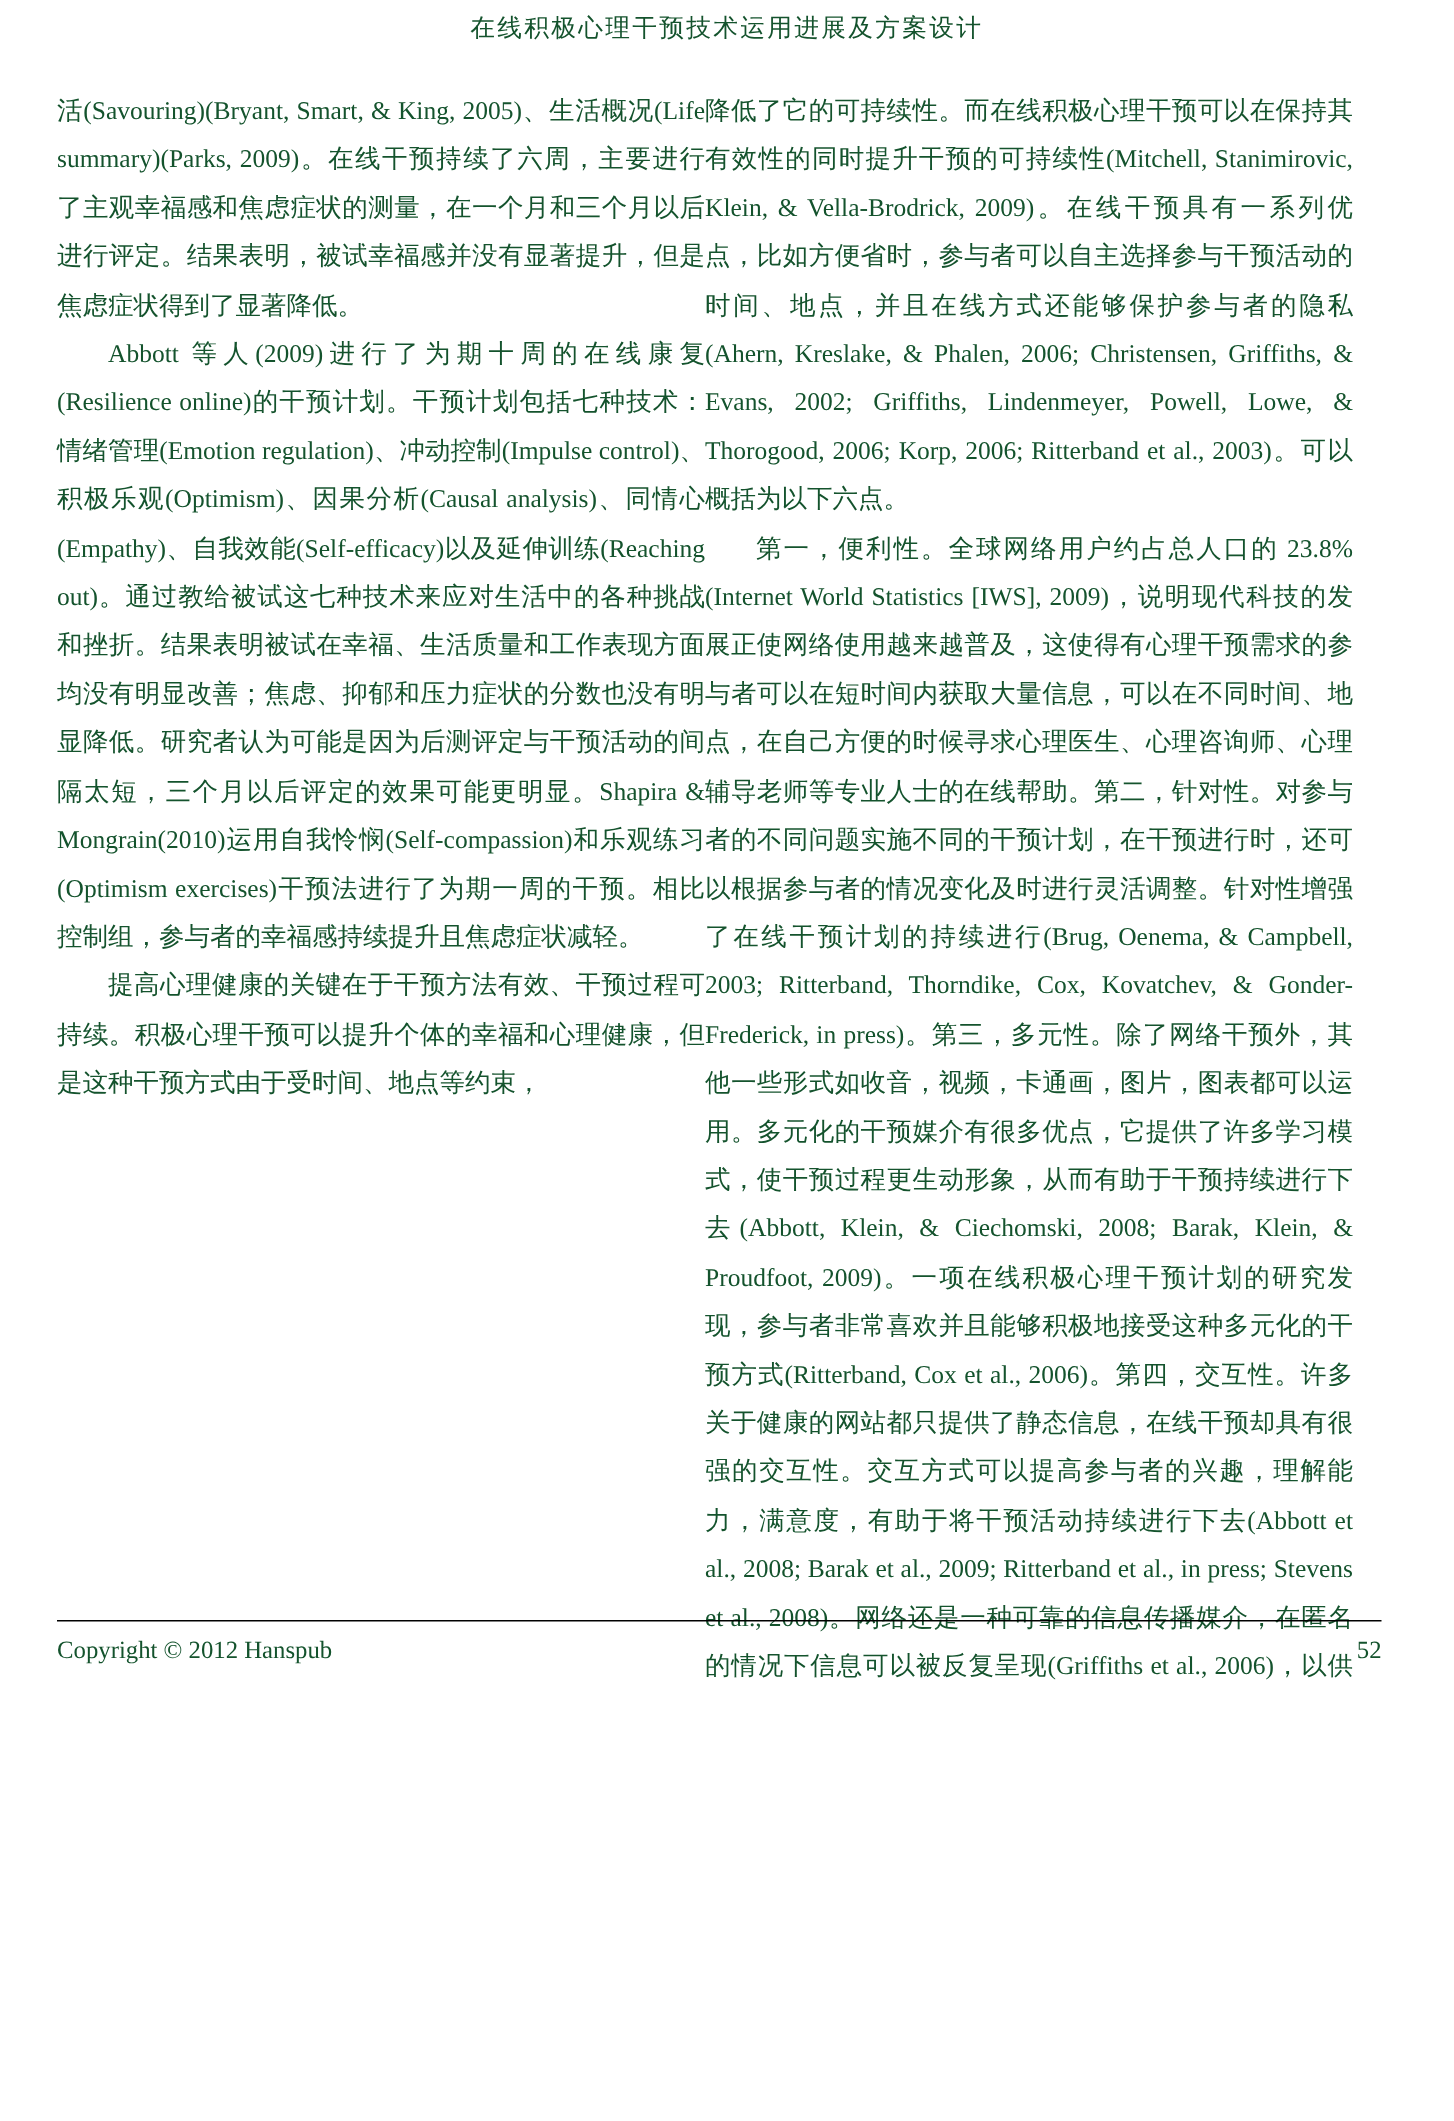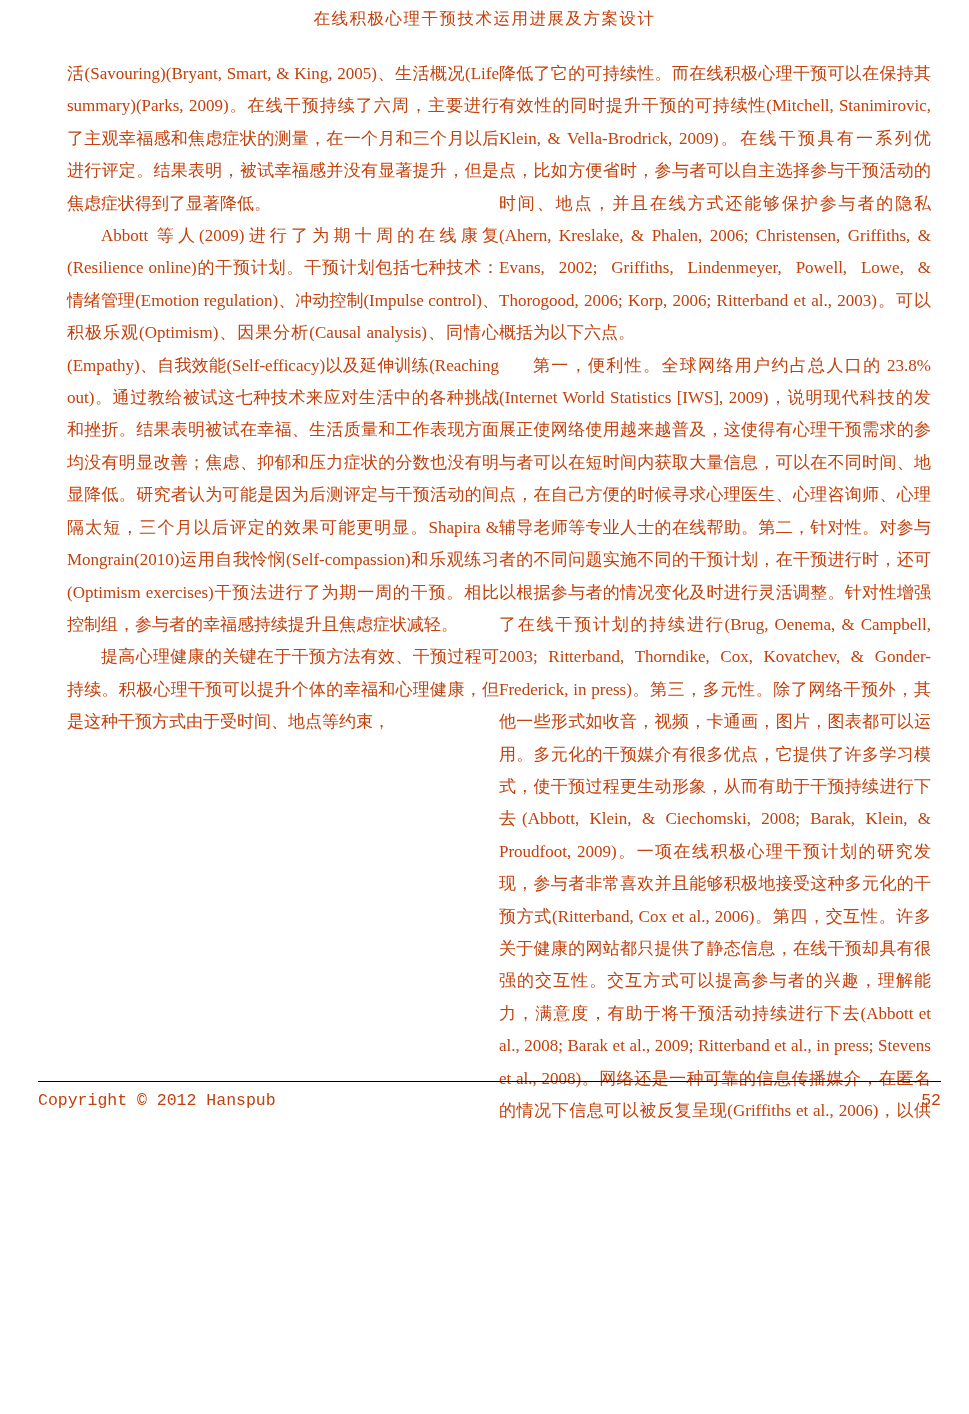--- a/index.html
+++ b/index.html
@@ -3,35 +3,35 @@
 <meta charset="utf-8">
 <style>
   * { margin: 0; padding: 0; box-sizing: border-box; }
   html, body { background: #ffffff; }
   .page {
     position: relative;
     width: 969px;
     height: 1122px;
     margin: 0 auto;
     background: #ffffff;
-    color: #c2410c;
+    color: #14532d;
     font-family: "Liberation Serif", "DejaVu Serif", serif;
     overflow: hidden;
   }
   .header {
     padding-top: 8px;
     text-align: center;
   }
   .header-title {
     font-size: 16.5px;
     letter-spacing: 1.5px;
   }
   .columns {
     display: flex;
-    justify-content: flex-end;
+    justify-content: flex-start;
     padding: 0 38px;
     margin-top: 28px;
   }
   .col {
     width: 432px;
   }
   .para {
     font-size: 17px;
     line-height: 32.4px;
     text-align: justify;
@@ -45,29 +45,28 @@
   .section-heading {
     font-family: "Liberation Sans", "DejaVu Sans", sans-serif;
     font-size: 19px;
     font-weight: bold;
     margin: 14px 0 10px 0;
     line-height: 28px;
   }
   .footer {
     position: absolute;
     left: 38px;
-    right: 28px;
+    right: 48px;
     bottom: 12px;
     border-top: 1.5px solid #000000;
     padding-top: 9px;
     display: flex;
     justify-content: space-between;
     align-items: flex-end;
     font-size: 16.5px;
-    font-family: Liberation Mono, monospace;
   }
 </style>
 </head>
 <body>
 
 <div class="page">
 
   <div class="header">
     <div class="header-title">在线积极心理干预技术运用进展及方案设计</div>
   </div>

